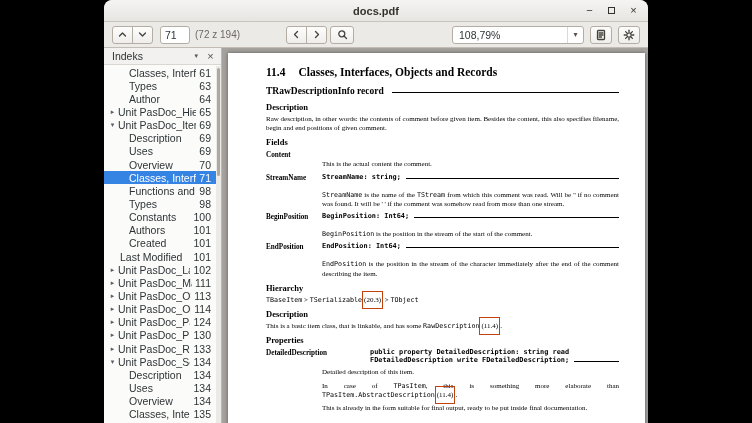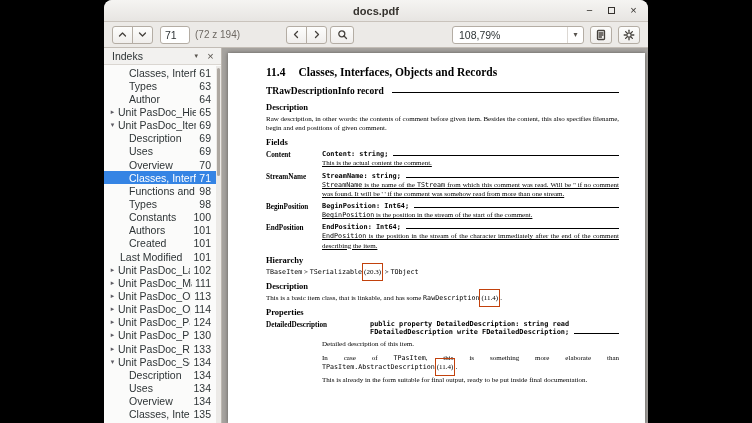--- a/index.html
+++ b/index.html
@@ -70,21 +70,21 @@
   .doc-h3 { font-size:8.5px; font-weight:bold; margin:4px 0 3px; }
   .doc-p { font-size:7px; line-height:1.32; text-align:justify; margin-bottom:4px; }
   .mono { font-family:"DejaVu Sans Mono", monospace; font-size:6.7px; }
   .pdf-link { border:1px solid #c2410c; padding:4px 1px; }
   .field-row { display:flex; margin-bottom:3px; }
   .field-term { width:56px; flex:none; font-size:7.2px; font-weight:bold; padding-top:1px; }
   .field-body { flex:1; min-width:0; }
   .decl-line { display:flex; align-items:flex-end; }
   .decl-code { font-weight:bold; font-size:6.9px; white-space:pre-wrap; }
   .decl-rule { flex:1; border-bottom:1px solid #000; margin:0 0 2px 5px; min-width:6px; }
-  .field-desc { margin-top:1px; font-size:7px; line-height:1.32; text-align:justify;text-decoration:underline; }
+  .field-desc { margin-top:10px; font-size:7px; line-height:1.32; text-align:justify; }
   .class-title { font-size:10.5px; font-weight:bold; margin:6px 0 2px; }
   .prop-row { display:flex; font-size:7px; }
   .prop-term { width:104px; flex:none; font-size:7.2px; font-weight:bold; padding-top:1px; }
   .prop-declwrap { flex:1; min-width:0; display:flex; align-items:flex-end; }
   .prop-paras { margin-left:56px; margin-top:2px; }
   .prop-paras .doc-p { margin:4px 0 3px; }
   
   .ico { display:block; }
   .ico * { fill:none; stroke:#45413c; stroke-width:1.3; stroke-linecap:round; stroke-linejoin:round; }
 </style>
@@ -327,24 +327,20 @@
             <span>TRawDescriptionInfo record</span>
             <span class="heading-rule"></span>
           </div>
           <div class="doc-h3">Description</div>
           <p class="doc-p">Raw description, in other words: the contents of comment before given item. Besides the content, this also specifies filename, begin and end positions of given comment.</p>
           <div class="doc-h3">Fields</div>
           <div id="fields">
               <div class="field-row">
                 <div class="field-term">Content</div>
                 <div class="field-body">
-                  <div class="decl-line">
-                    <span class="mono decl-code">Content: string;</span>
-                    <span class="decl-rule"></span>
-                  </div>
                   <div class="field-desc"><span>This is the actual content the comment.</span></div>
                 </div>
               </div>
               <div class="field-row">
                 <div class="field-term">StreamName</div>
                 <div class="field-body">
                   <div class="decl-line">
                     <span class="mono decl-code">StreamName: string;</span>
                     <span class="decl-rule"></span>
                   </div>

